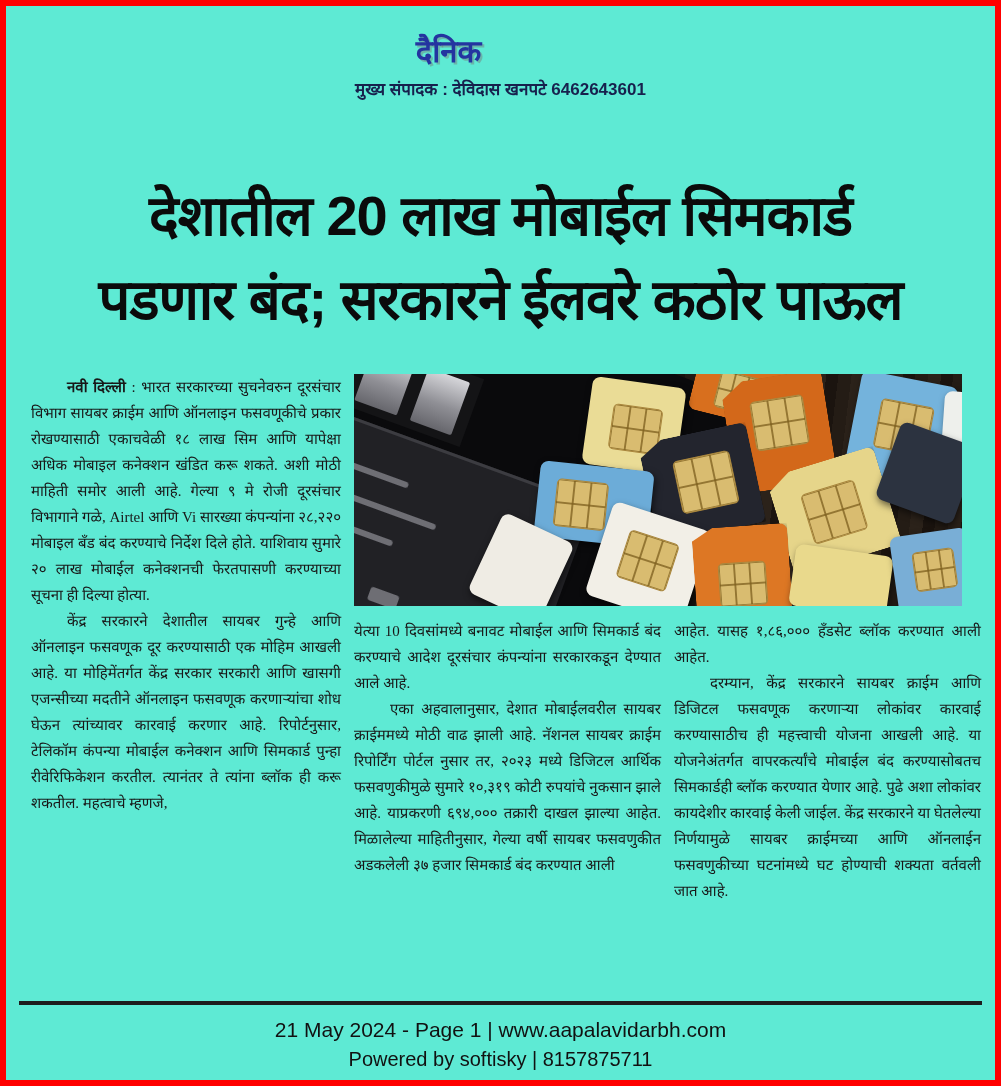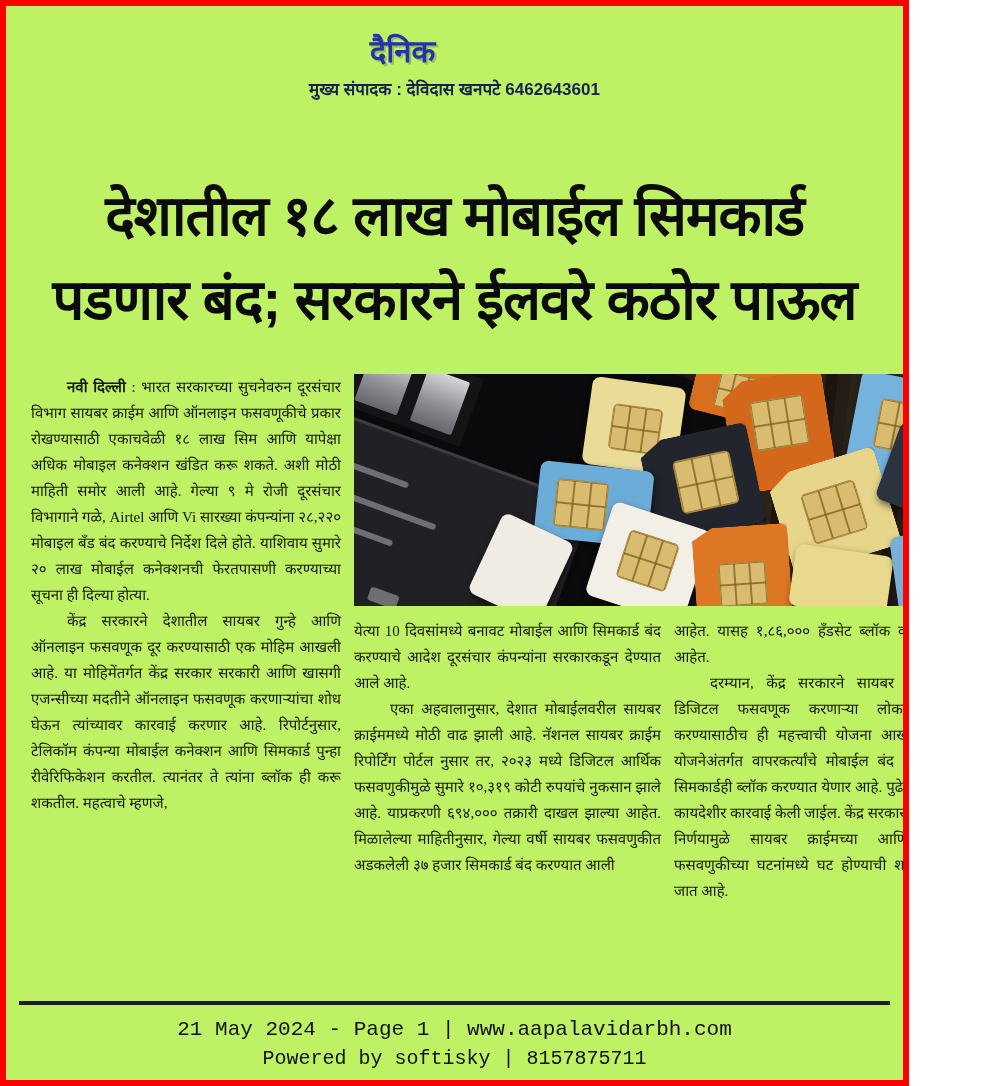--- a/index.html
+++ b/index.html
@@ -1,20 +1,20 @@
 <!DOCTYPE html>
 <html><head>
 <meta charset="utf-8">
 <style>
   html,body{margin:0;padding:0;background:#ffffff;}
   .page{
     position:relative;
-    width:909px;height:1086px;
+    width:1001px;height:1086px;
     box-sizing:border-box;
-    background:#bef264;
+    background:#5eead4;
     border:6px solid #ff0000;
     overflow:hidden;
     font-family:"Liberation Serif", serif;
   }
   
   .masthead{position:absolute;top:0;left:0;right:0;text-align:center;}
   .daily{
     display:block;margin-top:30px;transform:translateX(-52px);
     font-family:"Liberation Sans", sans-serif;
     font-weight:bold;font-size:31px;line-height:1;
@@ -83,36 +83,36 @@
     position:absolute;background:#d9bc70;border:1px solid #a8853c;border-radius:5px;
     background-image:
       linear-gradient(to right, rgba(125,95,30,.75) 1.5px, transparent 1.5px),
       linear-gradient(to bottom, rgba(125,95,30,.75) 1.5px, transparent 1.5px);
     background-size:33.4% 50.2%;
     background-position:-1px -1px;
   }
   
   .footer-rule{position:absolute;left:13px;right:13px;top:995px;height:4px;background:#1d1d1d;}
   .footer{position:absolute;left:0;right:0;top:1012px;text-align:center;
-    font-family:Liberation Mono, monospace;color:#111;}
+    font-family:Liberation Sans, sans-serif;color:#111;}
   .footer .l1{font-size:21px;}
   .footer .l2{font-size:20px;margin-top:6px;}
 </style>
 </head>
 <body>
 
 <div class="page">
 
   <div class="masthead">
     <span class="daily" style="color:#2434a0">दैनिक</span>
     <span class="editor-line">मुख्य संपादक : देविदास खनपटे 6462643601</span>
   </div>
 
   <div class="headline">
-    <div>देशातील १८ लाख मोबाईल सिमकार्ड</div>
+    <div>देशातील 20 लाख मोबाईल सिमकार्ड</div>
     <div>पडणार बंद; सरकारने ईलवरे कठोर पाऊल</div>
   </div>
 
   <div class="photo" role="img" aria-label="Scattered SIM cards in orange, yellow, blue, white and black with gold chips next to a black mobile phone battery on a dark wooden surface">
     <div class="phone">
       <div class="contacts">
         <div class="contact"></div>
           <div class="contact"></div>
           <div class="contact"></div>
       </div>

